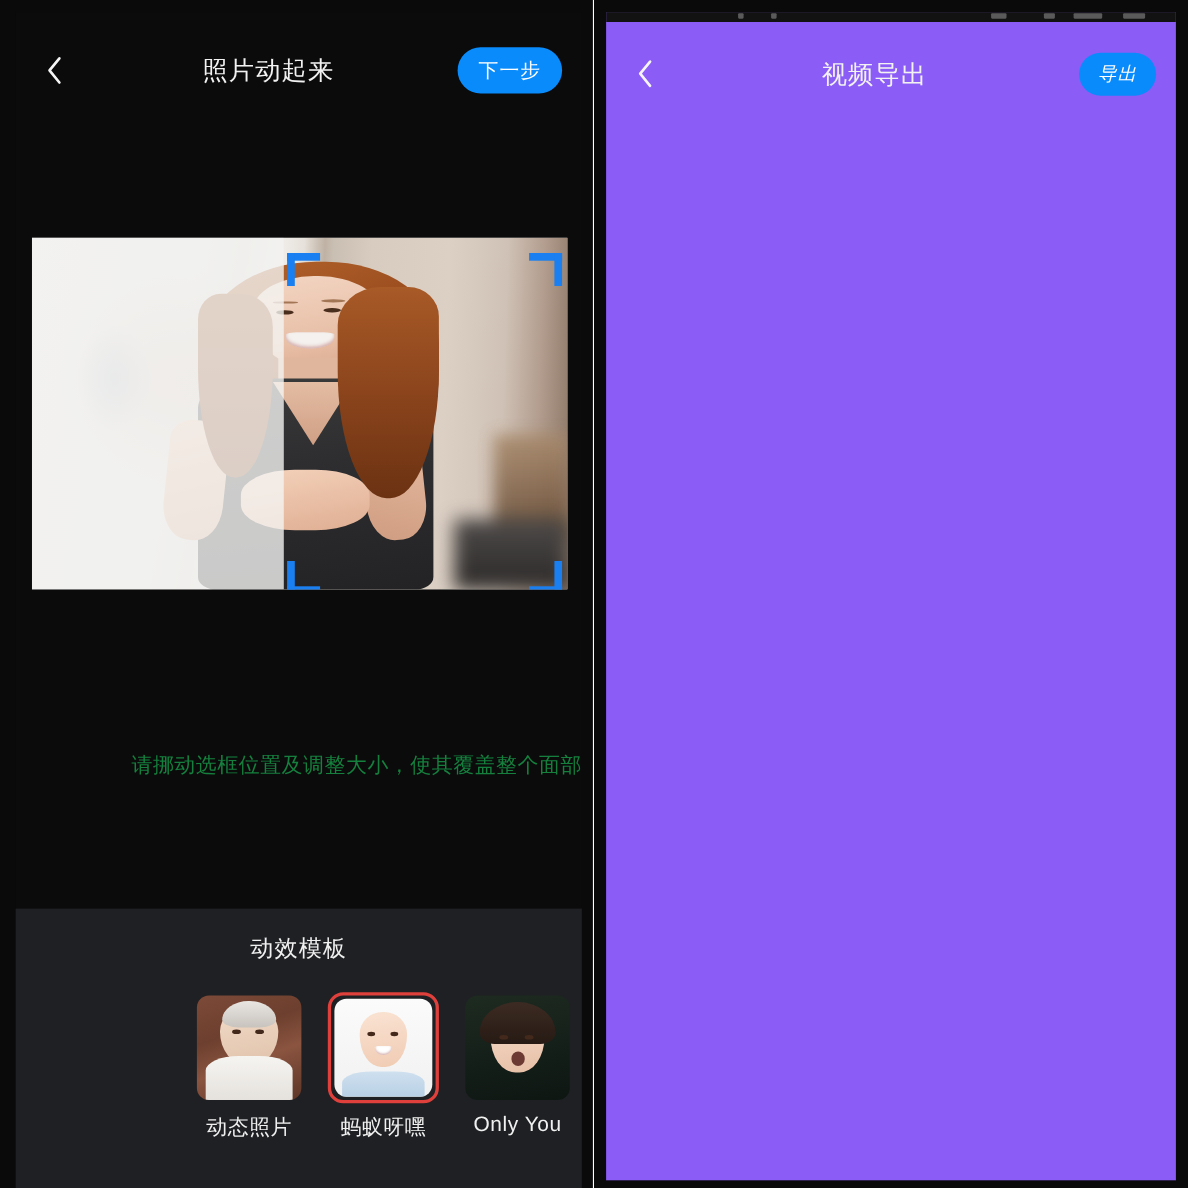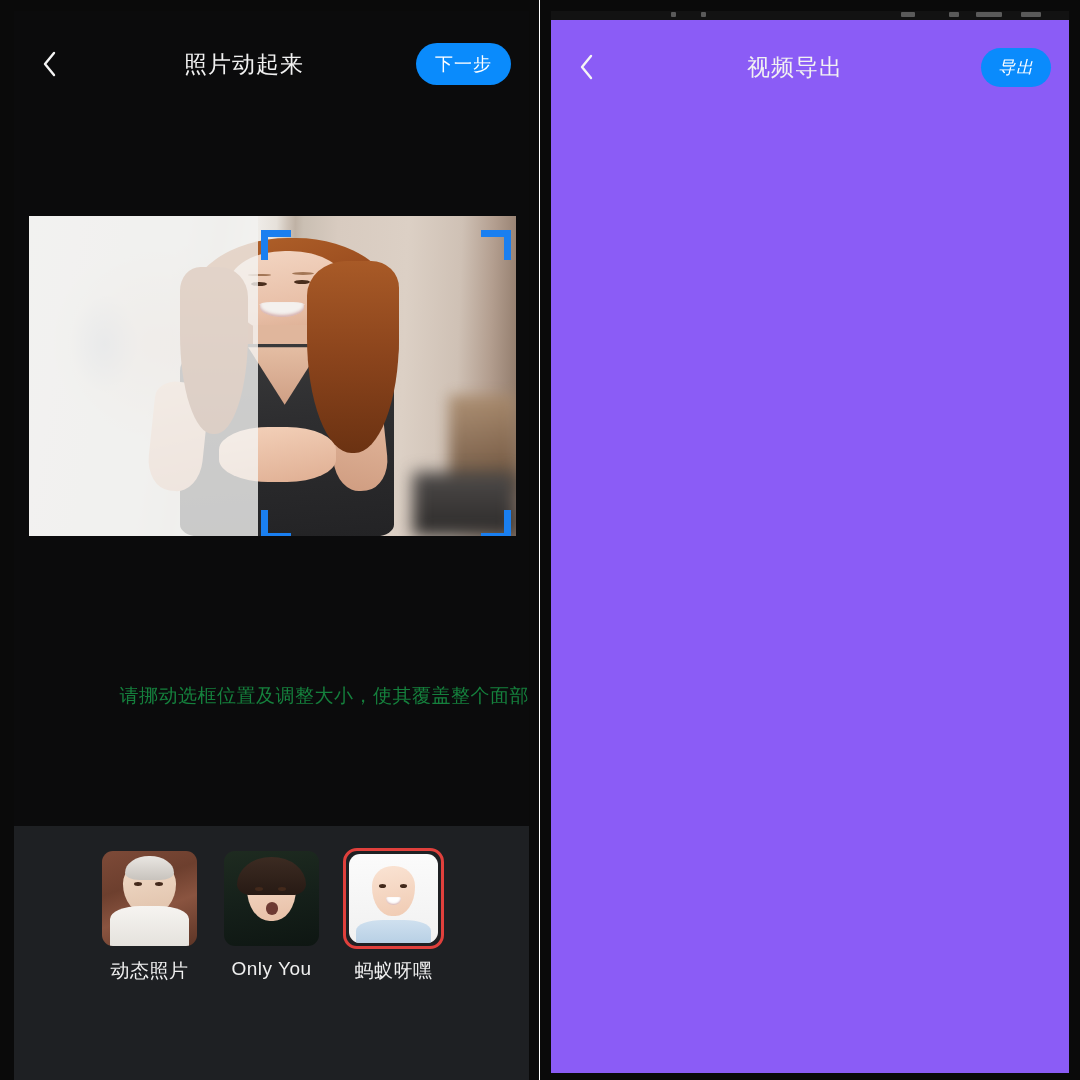--- a/index.html
+++ b/index.html
@@ -304,22 +304,22 @@
   }
   .tray-title {
     text-align: center;
     color: #f0f0f0;
     font-size: 21px;
     letter-spacing: 1px;
     margin-bottom: 26px;
   }
   .tray-items {
     display: flex;
-    justify-content: center;
-    padding: 0 28px;
+    justify-content: flex-end;
+    padding: 0 8px;
     gap: 21px;
   }
   .tpl {
     width: 101px;
     flex: 0 0 auto;
     cursor: pointer;
   }
   .tpl-thumb-wrap {
     width: 101px; height: 101px;
     border-radius: 14px;
@@ -537,56 +537,57 @@
           <div class="crop-corner tl"></div>
           <div class="crop-corner tr"></div>
           <div class="crop-corner bl"></div>
           <div class="crop-corner br"></div>
         </div>
       </div>
 
       <div class="crop-hint">请挪动选框位置及调整大小，使其覆盖整个面部</div>
 
       <div class="tray">
+        <div class="tray-title">动效模板</div>
         <div class="tray-items">
 
           <div class="tpl">
             <div class="tpl-thumb-wrap">
               <div class="tpl-thumb art-a">
                 <div class="hairpatch"></div>
                 <div class="thumb-eye" style="left:34%;top:33%"></div>
                 <div class="thumb-eye" style="left:56%;top:33%"></div>
               </div>
             </div>
             <div class="tpl-label">动态照片</div>
-          </div>
-
-          <div class="tpl">
-            <div class="tpl-thumb-wrap">
-              <div class="tpl-thumb art-b">
-                <div class="mouth"></div>
-                <div class="thumb-eye" style="left:33%;top:38%"></div>
-                <div class="thumb-eye" style="left:57%;top:38%"></div>
-              </div>
-            </div>
-            <div class="tpl-label">Only You</div>
           </div>
 
           <div class="tpl selected">
             <div class="tpl-thumb-wrap">
               <div class="tpl-thumb art-c">
                 <div class="shirt"></div>
                 <div class="smile"></div>
                 <div class="thumb-eye" style="left:34%;top:34%"></div>
                 <div class="thumb-eye" style="left:57%;top:34%"></div>
               </div>
             </div>
             <div class="tpl-label">蚂蚁呀嘿</div>
           </div>
 
+          <div class="tpl">
+            <div class="tpl-thumb-wrap">
+              <div class="tpl-thumb art-b">
+                <div class="mouth"></div>
+                <div class="thumb-eye" style="left:33%;top:38%"></div>
+                <div class="thumb-eye" style="left:57%;top:38%"></div>
+              </div>
+            </div>
+            <div class="tpl-label">Only You</div>
+          </div>
+
 
         </div>
       </div>
 
     </div>
   </div>
 
   <div class="panel-divider"></div>
 
   <div class="panel panel-right">

